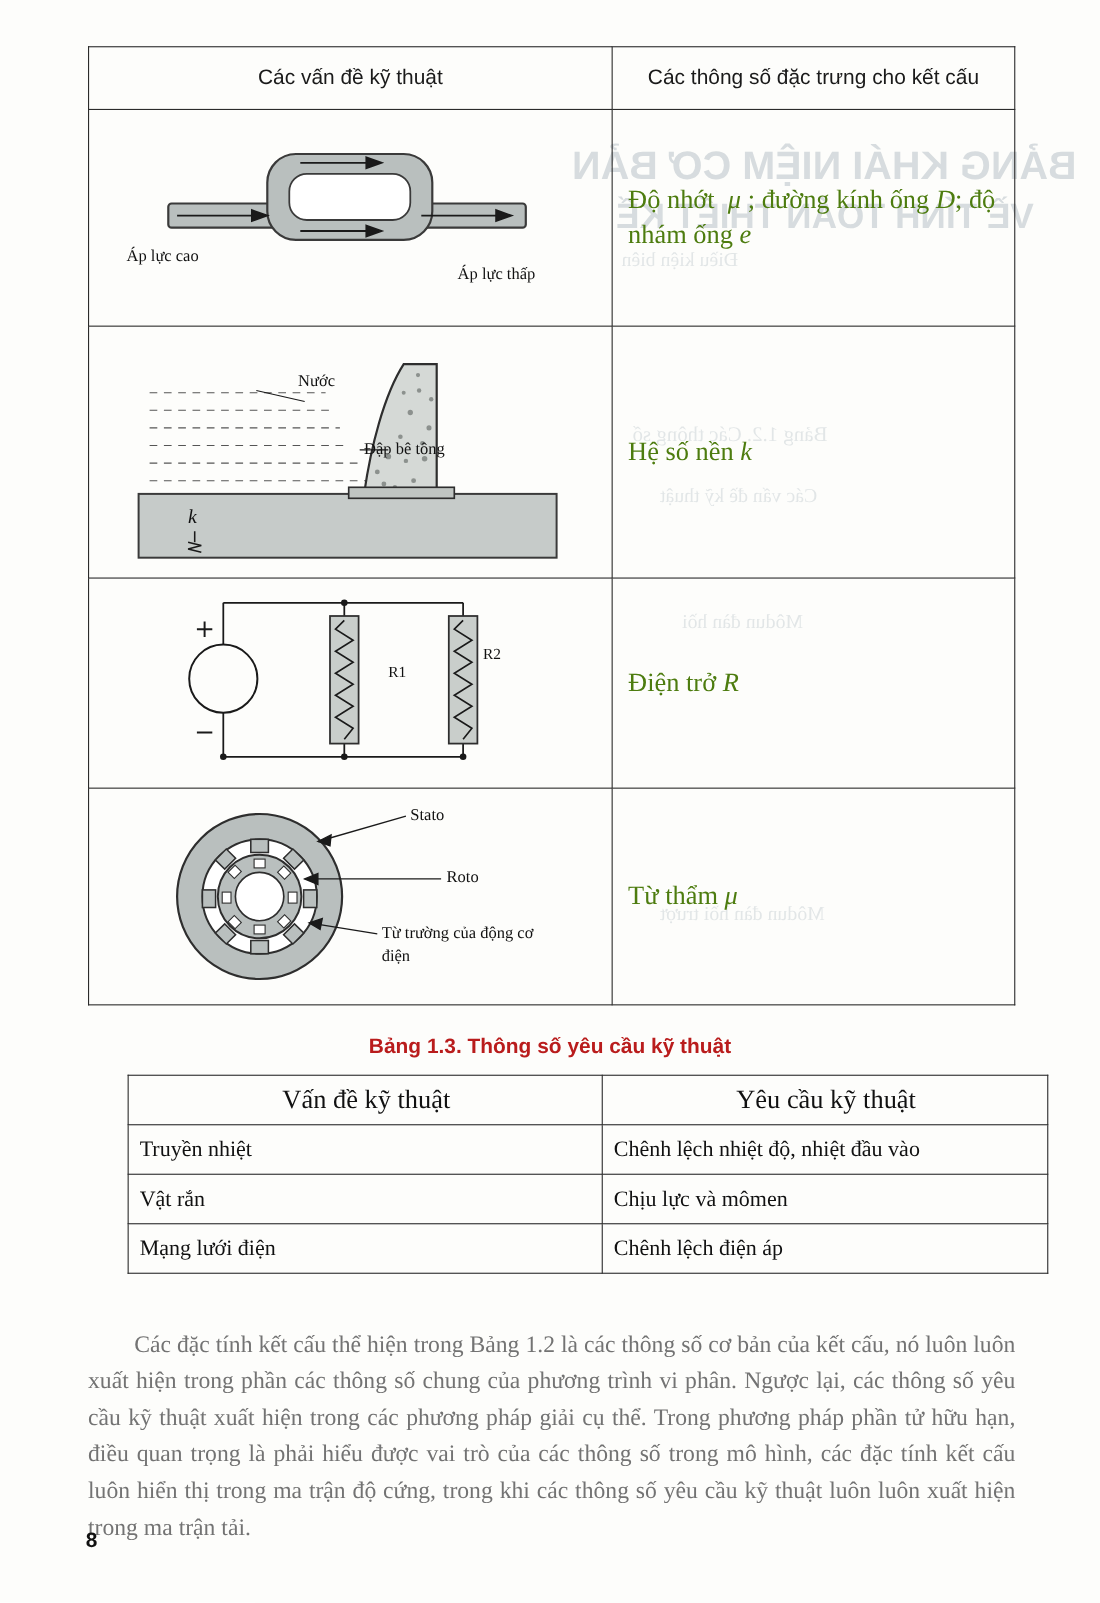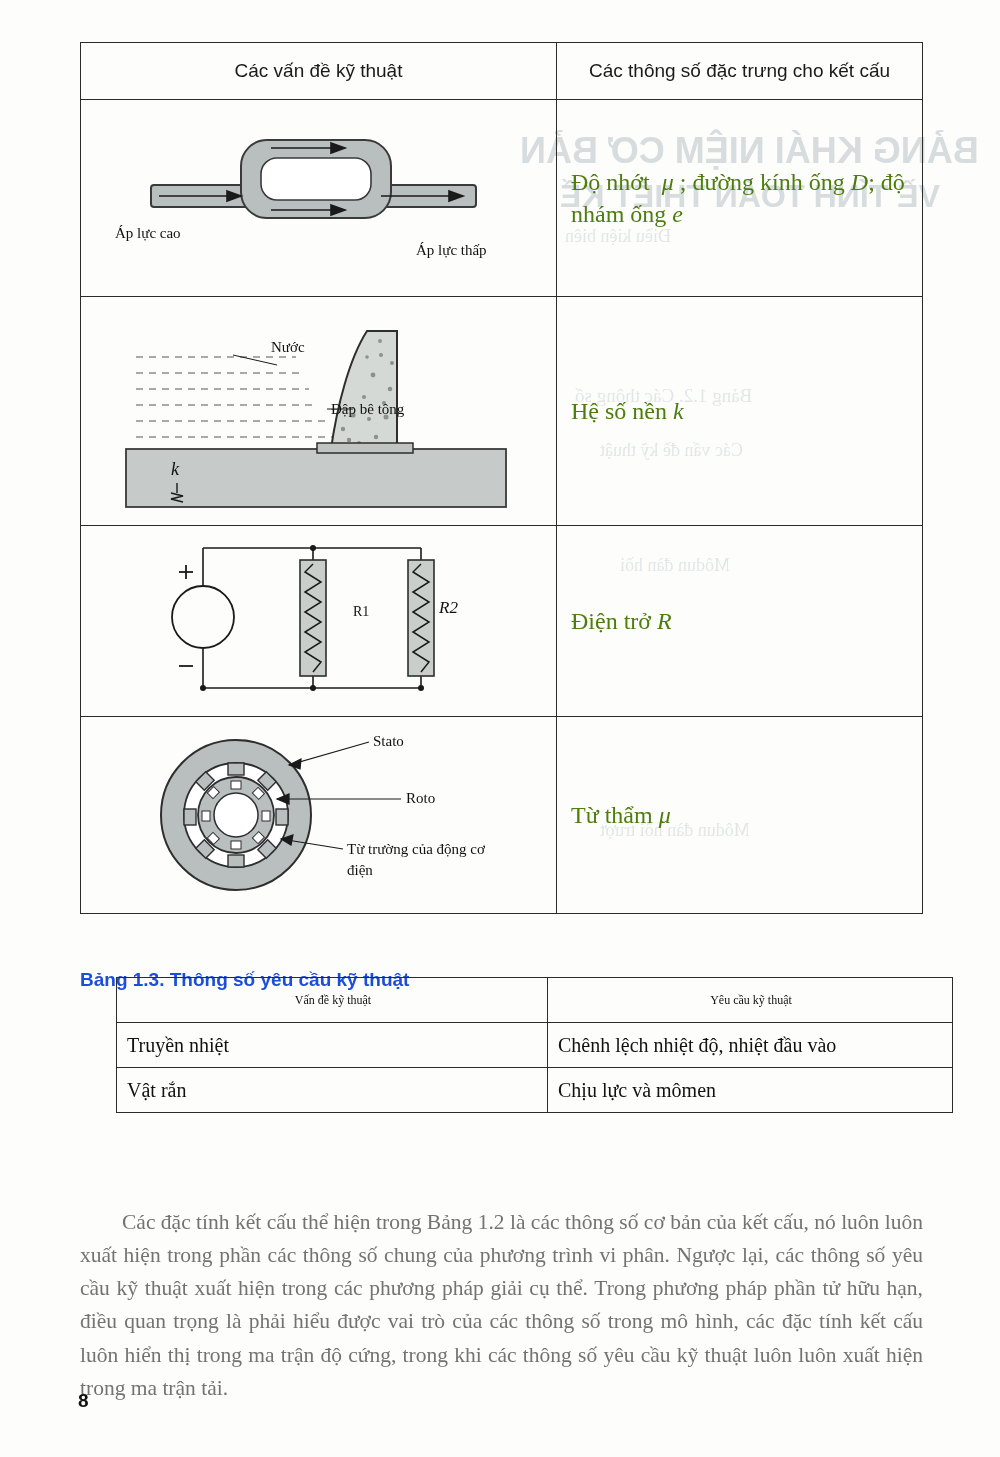--- a/index.html
+++ b/index.html
@@ -68,21 +68,21 @@
     line-height: 1.35;
     padding: 10px 14px;
     color: #4d7c0f;
   }
   .param-cell i { font-family: "Liberation Serif", serif; font-style: italic; }
 
   .fig-cell { position: relative; }
   .fig-wrap { position: relative; width: 100%; }
 
   
-  .fig-pipe { height: 196px; }
+  .fig-pipe { height: 196px; text-align: right; }
   .lbl {
     position: absolute;
     font-family: "Liberation Serif", serif;
     font-size: 15px;
     color: #111;
     white-space: nowrap;
   }
 
   
   .fig-dam { height: 228px; }
@@ -92,26 +92,25 @@
 
   
   .fig-motor { height: 196px; }
 
   
   .caption {
     position: absolute;
     left: 80px;
     top: 941px;
     width: 840px;
-    text-align: left;
+    text-align: center;
     font-family: "Liberation Sans", sans-serif;
     font-weight: bold;
     font-size: 19px;
-    color: #1d4ed8;
-    margin-top: 28px;
+    color: #b91c1c;
   }
 
   
   .tbl-req {
     position: absolute;
     left: 116px;
     top: 977px;
     width: 790px;
     border-collapse: collapse;
     table-layout: fixed;
@@ -119,21 +118,21 @@
   .tbl-req td, .tbl-req th {
     border: 1.3px solid #2b2b2b;
     font-size: 20px;
     height: 40px;
     padding: 2px 10px;
     color: #111;
   }
   .tbl-req thead th {
     font-weight: normal;
     text-align: center;
-    font-size: 12px;
+    font-size: 24px;
     padding-left: 12px;
   }
   .req-c1 { width: 408px; }
   .req-c2 { width: 382px; }
 
   
   .para {
     position: absolute;
     left: 80px;
     top: 1184px;
@@ -307,21 +306,21 @@
                   <circle cx="340" cy="162" r="3"></circle>
               </g>
 
               <g stroke="#1a1a1a" stroke-width="1.8">
                 <line x1="98" y1="46" x2="112" y2="46"></line>
                 <line x1="105" y1="39" x2="105" y2="53"></line>
                 <line x1="98" y1="140" x2="112" y2="140"></line>
               </g>
             </svg>
             <span class="lbl" style="left:272px; top:78px; font-size:14px;">R1</span>
-            <span class="lbl" style="left:358px; top:72px; font-size:17px;font-style:italic;">R2</span>
+            <span class="lbl" style="left:358px; top:62px; font-size:14px;">R2</span>
           </div>
         </td>
         <td>
           <div class="param-cell">
             Điện trở <i>R</i>
           </div>
         </td>
       </tr>
 
       <tr>
@@ -391,20 +390,24 @@
     </thead>
     <tbody>
       <tr>
         <td>Truyền nhiệt</td>
         <td>Chênh lệch nhiệt độ, nhiệt đầu vào</td>
       </tr>
       <tr>
         <td>Vật rắn</td>
         <td>Chịu lực và mômen</td>
       </tr>
+      <tr>
+        <td>Mạng lưới điện</td>
+        <td>Chênh lệch điện áp</td>
+      </tr>
     </tbody>
   </table>
 
   <p class="para">Các đặc tính kết cấu thể hiện trong Bảng 1.2 là các thông số cơ bản của kết cấu, nó luôn luôn xuất hiện trong phần các thông số chung của phương trình vi phân. Ngược lại, các thông số yêu cầu kỹ thuật xuất hiện trong các phương pháp giải cụ thể. Trong phương pháp phần tử hữu hạn, điều quan trọng là phải hiểu được vai trò của các thông số trong mô hình, các đặc tính kết cấu luôn hiển thị trong ma trận độ cứng, trong khi các thông số yêu cầu kỹ thuật luôn luôn xuất hiện trong ma trận tải.</p>
 
   <div class="pageno">8</div>
 
 </div>
 
 </body></html>

